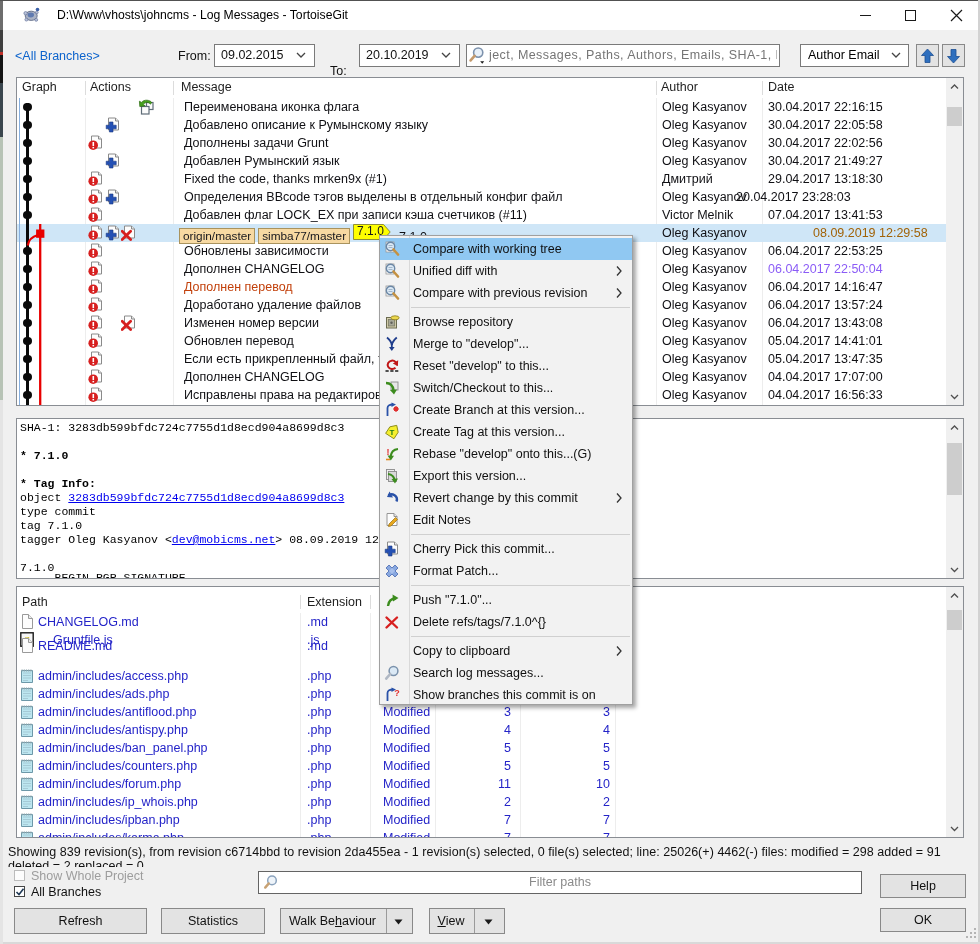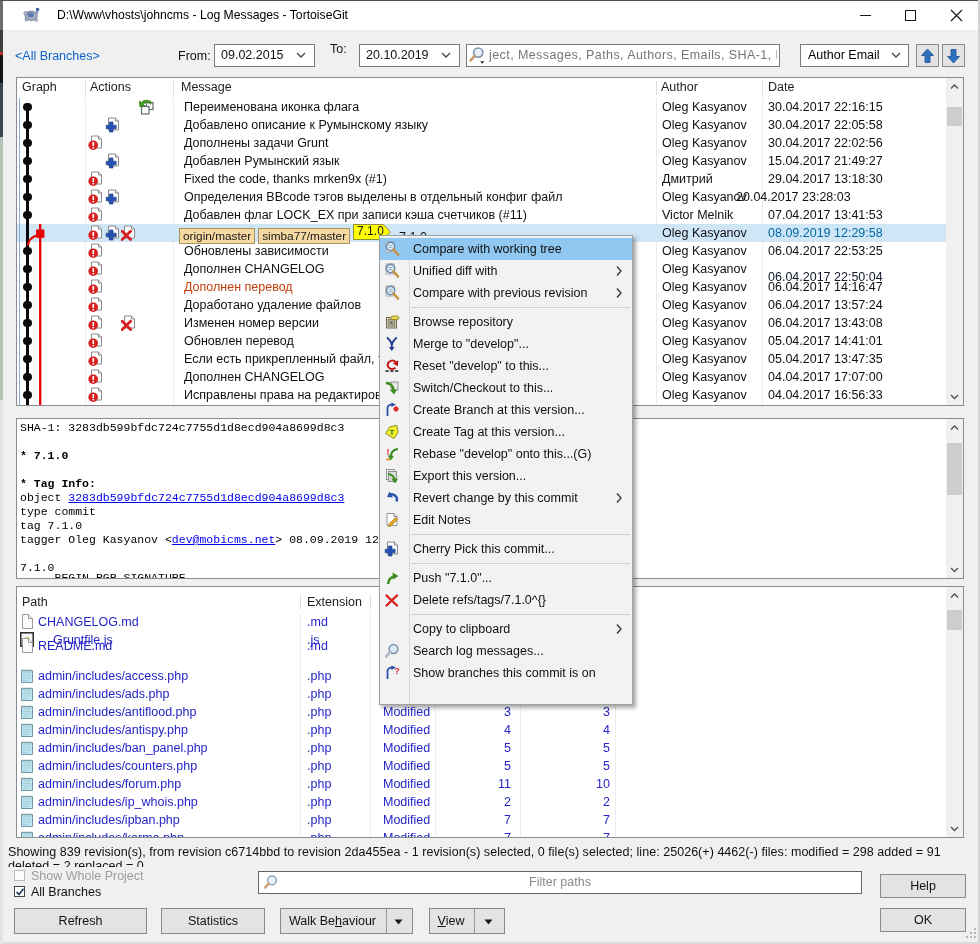--- a/index.html
+++ b/index.html
@@ -48,21 +48,21 @@
 <div class="abs" style="left:905px;top:10px;width:11px;height:11px;border:1px solid #1a1a1a;"></div>
 <svg class="abs" style="left:950px;top:9px;" width="13" height="13" viewBox="0 0 13 13">
 <path d="M1 1 L12 12 M12 1 L1 12" stroke="#1a1a1a" stroke-width="1.2"></path>
   </svg>
 <div class="abs" style="left:15px;top:49px;font-size:12.5px;color:#0c63cc;">&lt;All Branches&gt;</div>
 <div class="abs" style="left:178px;top:49px;color:#111;">From:</div>
 <div class="combo" style="left:214px;top:44px;width:101px;height:23px;line-height:21px;"><span style="margin-left:6px;">09.02.2015</span></div>
 <svg class="abs" style="left:296px;top:52px;" width="10" height="6" viewBox="0 0 10 6">
     <path d="M1 1 L5 5 L9 1" fill="none" stroke="#444" stroke-width="1.3"></path>
   </svg>
-<div class="abs" style="left:330px;top:42px;color:#111;">To:</div>
+<div class="abs" style="left:330px;top:64px;color:#111;">To:</div>
 <div class="combo" style="left:359px;top:44px;width:101px;height:23px;line-height:21px;"><span style="margin-left:6px;">20.10.2019</span></div>
 <svg class="abs" style="left:441px;top:52px;" width="10" height="6" viewBox="0 0 10 6">
     <path d="M1 1 L5 5 L9 1" fill="none" stroke="#444" stroke-width="1.3"></path>
   </svg>
 <div class="combo" style="left:466px;top:44px;width:314px;height:23px;line-height:21px;overflow:hidden;"></div>
 <svg class="abs" style="left:468px;top:46px;" width="18" height="19" viewBox="0 0 18 19">
 <circle cx="10.2" cy="6.6" r="4.6" fill="#e8f0f8" stroke="#7d92ad" stroke-width="1.6"></circle>
 <path d="M6.6 9.8 L2.6 14.4" stroke="#c49a6c" stroke-width="2.6" stroke-linecap="round"></path>
 <path d="M12.2 15.2 l4 0 l-2 2.6 z" fill="#1a1a1a"></path>
 </svg>
@@ -137,21 +137,21 @@
 <div class="row" style="top:74px;">
 <div class="abs" style="left:87.5px;top:1px;">
         <svg width="16" height="16" viewBox="0 0 16 16">
           <path d="M3.5 3.0 L3.5 13.0 L13.5 13.0 L13.5 4.0 L10.5 1.0 L3.5 1.0 Z" fill="#fdfdfd" stroke="#8a8a8a" stroke-width="1"></path>
           <path d="M10.5 1.0 L10.5 4.0 L13.5 4.0" fill="#e8e8e8" stroke="#8a8a8a" stroke-width="1"></path>
           <path d="M1.2 8.2 h3.2 v-3.2 h3.6 v3.2 h3.2 v3.6 h-3.2 v3.2 h-3.6 v-3.2 h-3.2 Z" fill="#2450b4" stroke="#173782" stroke-width="0.6"></path>
         </svg>
       </div>
 <div class="abs" style="left:167px;top:0;color:#101014;">Добавлен Румынский язык</div>
 <div class="abs" style="left:645px;top:0;color:#101014;">Oleg Kasyanov</div>
-<div class="abs" style="left:751px;top:0;color:#101014;">15.04.2017 21:49:27</div>
+<div class="abs" style="left:751px;top:0;color:#101014;">30.04.2017 21:49:27</div>
 </div>
 <div class="row" style="top:92px;">
 <div class="abs" style="left:71px;top:1px;">
         <svg width="16" height="16" viewBox="0 0 16 16">
           <path d="M3.5 3.0 L3.5 13.0 L13.5 13.0 L13.5 4.0 L10.5 1.0 L3.5 1.0 Z" fill="#fdfdfd" stroke="#8a8a8a" stroke-width="1"></path>
           <path d="M10.5 1.0 L10.5 4.0 L13.5 4.0" fill="#e8e8e8" stroke="#8a8a8a" stroke-width="1"></path>
           <circle cx="5.2" cy="10.2" r="4.8" fill="#d71f1f"></circle>
           <rect x="4.5" y="7" width="1.6" height="4" fill="#fff"></rect>
           <rect x="4.5" y="11.9" width="1.6" height="1.5" fill="#fff"></rect>
         </svg>
@@ -216,21 +216,21 @@
         <svg width="16" height="16" viewBox="0 0 16 16">
           <path d="M3.5 3.0 L3.5 13.0 L13.5 13.0 L13.5 4.0 L10.5 1.0 L3.5 1.0 Z" fill="#fdfdfd" stroke="#8a8a8a" stroke-width="1"></path>
           <path d="M10.5 1.0 L10.5 4.0 L13.5 4.0" fill="#e8e8e8" stroke="#8a8a8a" stroke-width="1"></path>
           <path d="M1.2 6.2 L9.6 14.4 M9.6 6.2 L1.2 14.4" stroke="#d71f1f" stroke-width="2.8" stroke-linecap="round"></path>
         </svg>
       </div>
 <div class="abs" style="left:162px;top:0;white-space:nowrap;"><span style="display:inline-block;background:#f7d9a2;border:1px solid #a9935e;color:#17171c;height:16px;line-height:14px;padding:0 3px;margin-right:3px;font-size:11.8px;vertical-align:1px;">origin/master</span><span style="display:inline-block;background:#f7d9a2;border:1px solid #a9935e;color:#17171c;height:16px;line-height:14px;padding:0 3px;margin-right:3px;font-size:11.8px;vertical-align:1px;">simba77/master</span><span style="display:inline-block;position:relative;width:38px;height:16px;margin-right:8px;vertical-align:1px;"><svg width="38" height="16" viewBox="0 0 38 16" style="position:absolute;left:0;top:0;">
             <path d="M0.5 0.5 L30.5 0.5 L37.2 8 L30.5 15.5 L0.5 15.5 Z" fill="#ffff00" stroke="#8f8f35" stroke-width="1"></path>
           </svg><span style="position:absolute;left:4px;top:0;font-size:12px;line-height:15px;color:#17171c;">7.1.0</span></span><span style="color:#101014;">7.1.0</span></div>
 <div class="abs" style="left:645px;top:0;color:#101014;">Oleg Kasyanov</div>
-<div class="abs" style="left:751px;top:0;color:#0369a1;">08.09.2019 12:29:58</div>
+<div class="abs" style="left:796px;top:0;color:#a16207;">08.09.2019 12:29:58</div>
 </div>
 <div class="row" style="top:164px;">
 <div class="abs" style="left:71px;top:1px;">
         <svg width="16" height="16" viewBox="0 0 16 16">
           <path d="M3.5 3.0 L3.5 13.0 L13.5 13.0 L13.5 4.0 L10.5 1.0 L3.5 1.0 Z" fill="#fdfdfd" stroke="#8a8a8a" stroke-width="1"></path>
           <path d="M10.5 1.0 L10.5 4.0 L13.5 4.0" fill="#e8e8e8" stroke="#8a8a8a" stroke-width="1"></path>
           <circle cx="5.2" cy="10.2" r="4.8" fill="#d71f1f"></circle>
           <rect x="4.5" y="7" width="1.6" height="4" fill="#fff"></rect>
           <rect x="4.5" y="11.9" width="1.6" height="1.5" fill="#fff"></rect>
         </svg>
@@ -244,21 +244,21 @@
         <svg width="16" height="16" viewBox="0 0 16 16">
           <path d="M3.5 3.0 L3.5 13.0 L13.5 13.0 L13.5 4.0 L10.5 1.0 L3.5 1.0 Z" fill="#fdfdfd" stroke="#8a8a8a" stroke-width="1"></path>
           <path d="M10.5 1.0 L10.5 4.0 L13.5 4.0" fill="#e8e8e8" stroke="#8a8a8a" stroke-width="1"></path>
           <circle cx="5.2" cy="10.2" r="4.8" fill="#d71f1f"></circle>
           <rect x="4.5" y="7" width="1.6" height="4" fill="#fff"></rect>
           <rect x="4.5" y="11.9" width="1.6" height="1.5" fill="#fff"></rect>
         </svg>
       </div>
 <div class="abs" style="left:167px;top:0;color:#101014;">Дополнен CHANGELOG</div>
 <div class="abs" style="left:645px;top:0;color:#101014;">Oleg Kasyanov</div>
-<div class="abs" style="left:751px;top:0;color:#0f172a;margin-top:8px;">06.04.2017 22:50:04</div>
+<div class="abs" style="left:751px;top:0;color:#8b5cf6;">06.04.2017 22:50:04</div>
 </div>
 <div class="row" style="top:200px;">
 <div class="abs" style="left:71px;top:1px;">
         <svg width="16" height="16" viewBox="0 0 16 16">
           <path d="M3.5 3.0 L3.5 13.0 L13.5 13.0 L13.5 4.0 L10.5 1.0 L3.5 1.0 Z" fill="#fdfdfd" stroke="#8a8a8a" stroke-width="1"></path>
           <path d="M10.5 1.0 L10.5 4.0 L13.5 4.0" fill="#e8e8e8" stroke="#8a8a8a" stroke-width="1"></path>
           <circle cx="5.2" cy="10.2" r="4.8" fill="#d71f1f"></circle>
           <rect x="4.5" y="7" width="1.6" height="4" fill="#fff"></rect>
           <rect x="4.5" y="11.9" width="1.6" height="1.5" fill="#fff"></rect>
         </svg>
@@ -814,20 +814,29 @@
 <div class="mi" style="">
       <span class="ic">
         <svg width="16" height="16" viewBox="0 0 16 16">
           <path d="M3.5 3.0 L3.5 13.0 L13.5 13.0 L13.5 4.0 L10.5 1.0 L3.5 1.0 Z" fill="#fdfdfd" stroke="#8a8a8a" stroke-width="1"></path>
           <path d="M10.5 1.0 L10.5 4.0 L13.5 4.0" fill="#e8e8e8" stroke="#8a8a8a" stroke-width="1"></path>
           <path d="M1.2 8.2 h3.2 v-3.2 h3.6 v3.2 h3.2 v3.6 h-3.2 v3.2 h-3.6 v-3.2 h-3.2 Z" fill="#2450b4" stroke="#173782" stroke-width="0.6"></path>
         </svg>
       </span>
       <span class="tx">Cherry Pick this commit...</span>
 </div>
+<div class="mi" style="">
+      <span class="ic">
+        <svg width="16" height="16" viewBox="0 0 16 16">
+          <path d="M2 5 L5 2 L8 5 L11 2 L14 5 L11 8 L14 11 L11 14 L8 11 L5 14 L2 11 L5 8 Z" fill="#88a8e0" stroke="#4868b0" stroke-width="0.8"></path>
+          <path d="M5 8 L8 5 L11 8 L8 11 Z" fill="#a8c0ec"></path>
+        </svg>
+      </span>
+      <span class="tx">Format Patch...</span>
+</div>
 <div class="msep"></div>
 <div class="mi" style="">
       <span class="ic">
         <svg width="16" height="16" viewBox="0 0 16 16">
           <path d="M4 14 C4.5 9 7 6.5 12 6" fill="none" stroke="#3c8c1e" stroke-width="2.4"></path>
           <path d="M8.5 2.5 L14.5 6 L9 9.5 Z" fill="#3c8c1e"></path>
         </svg>
       </span>
       <span class="tx">Push "7.1.0"...</span>
 </div>

